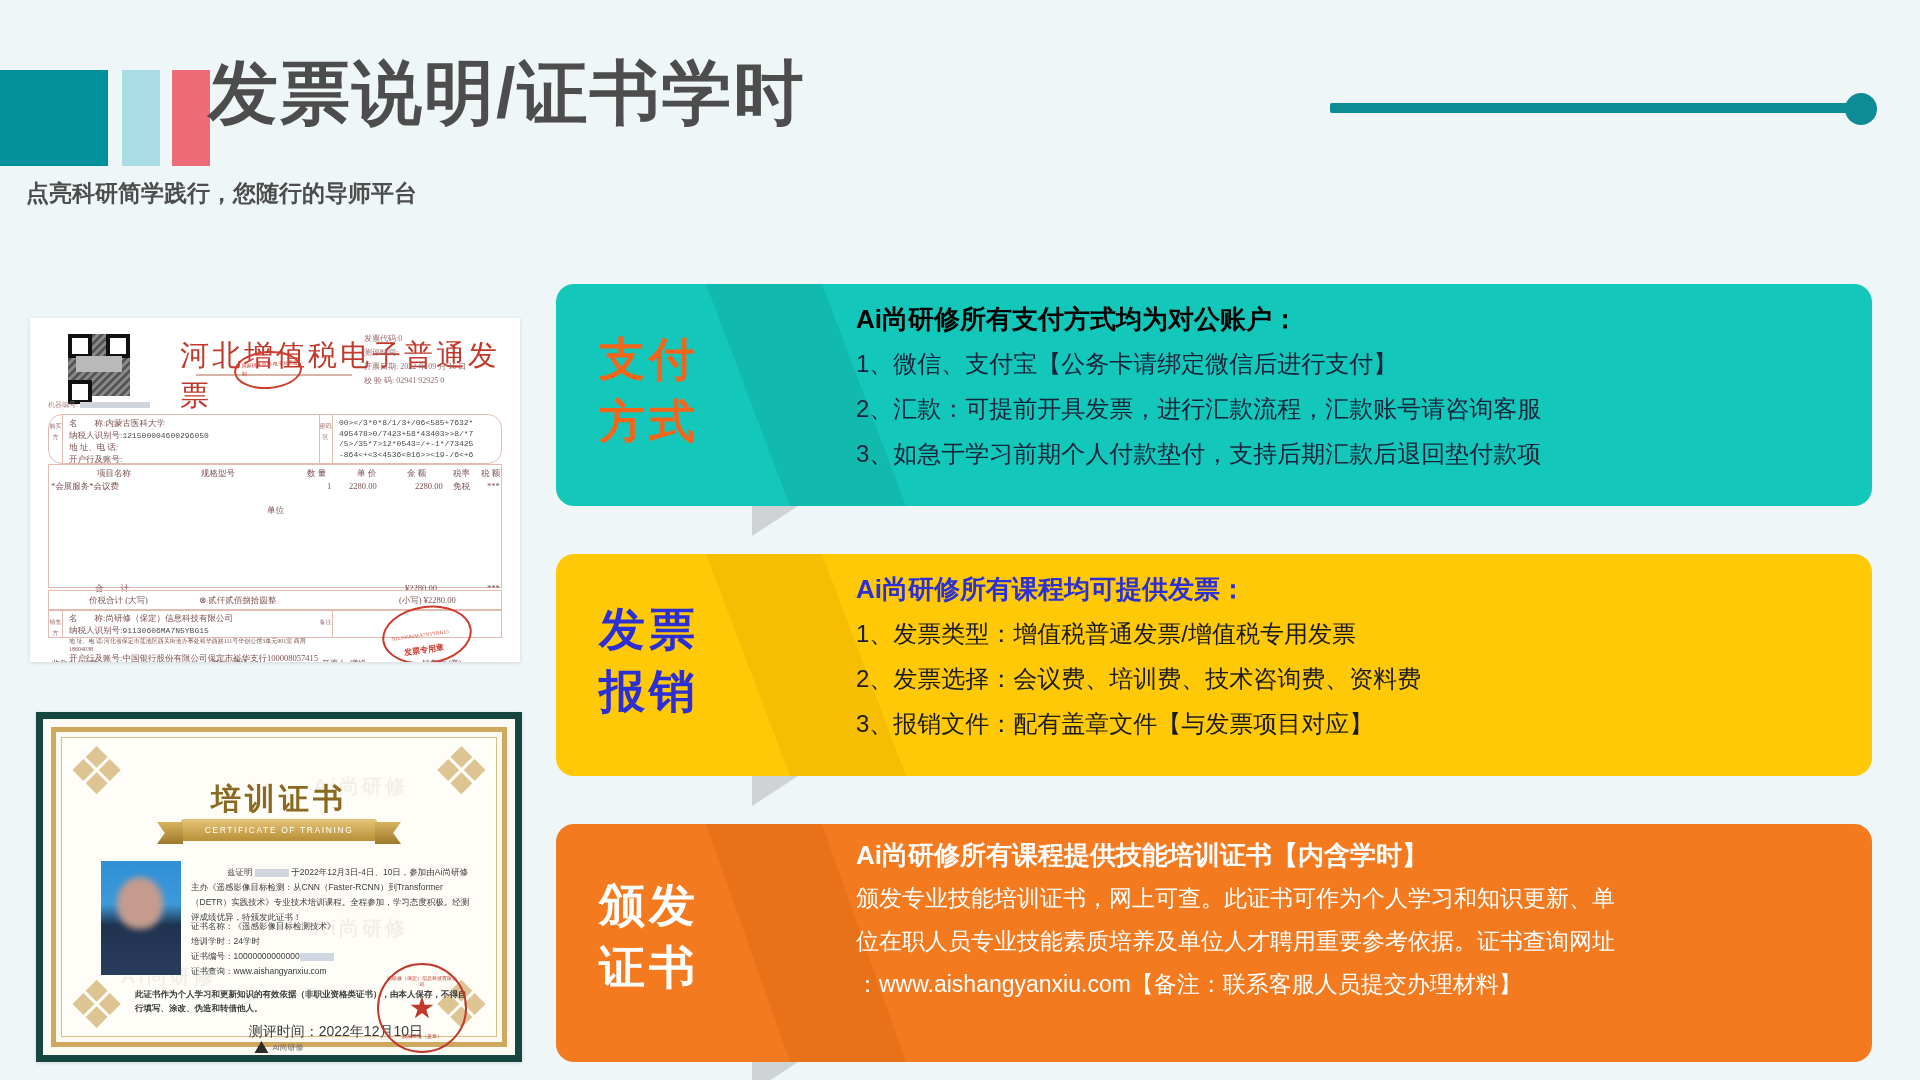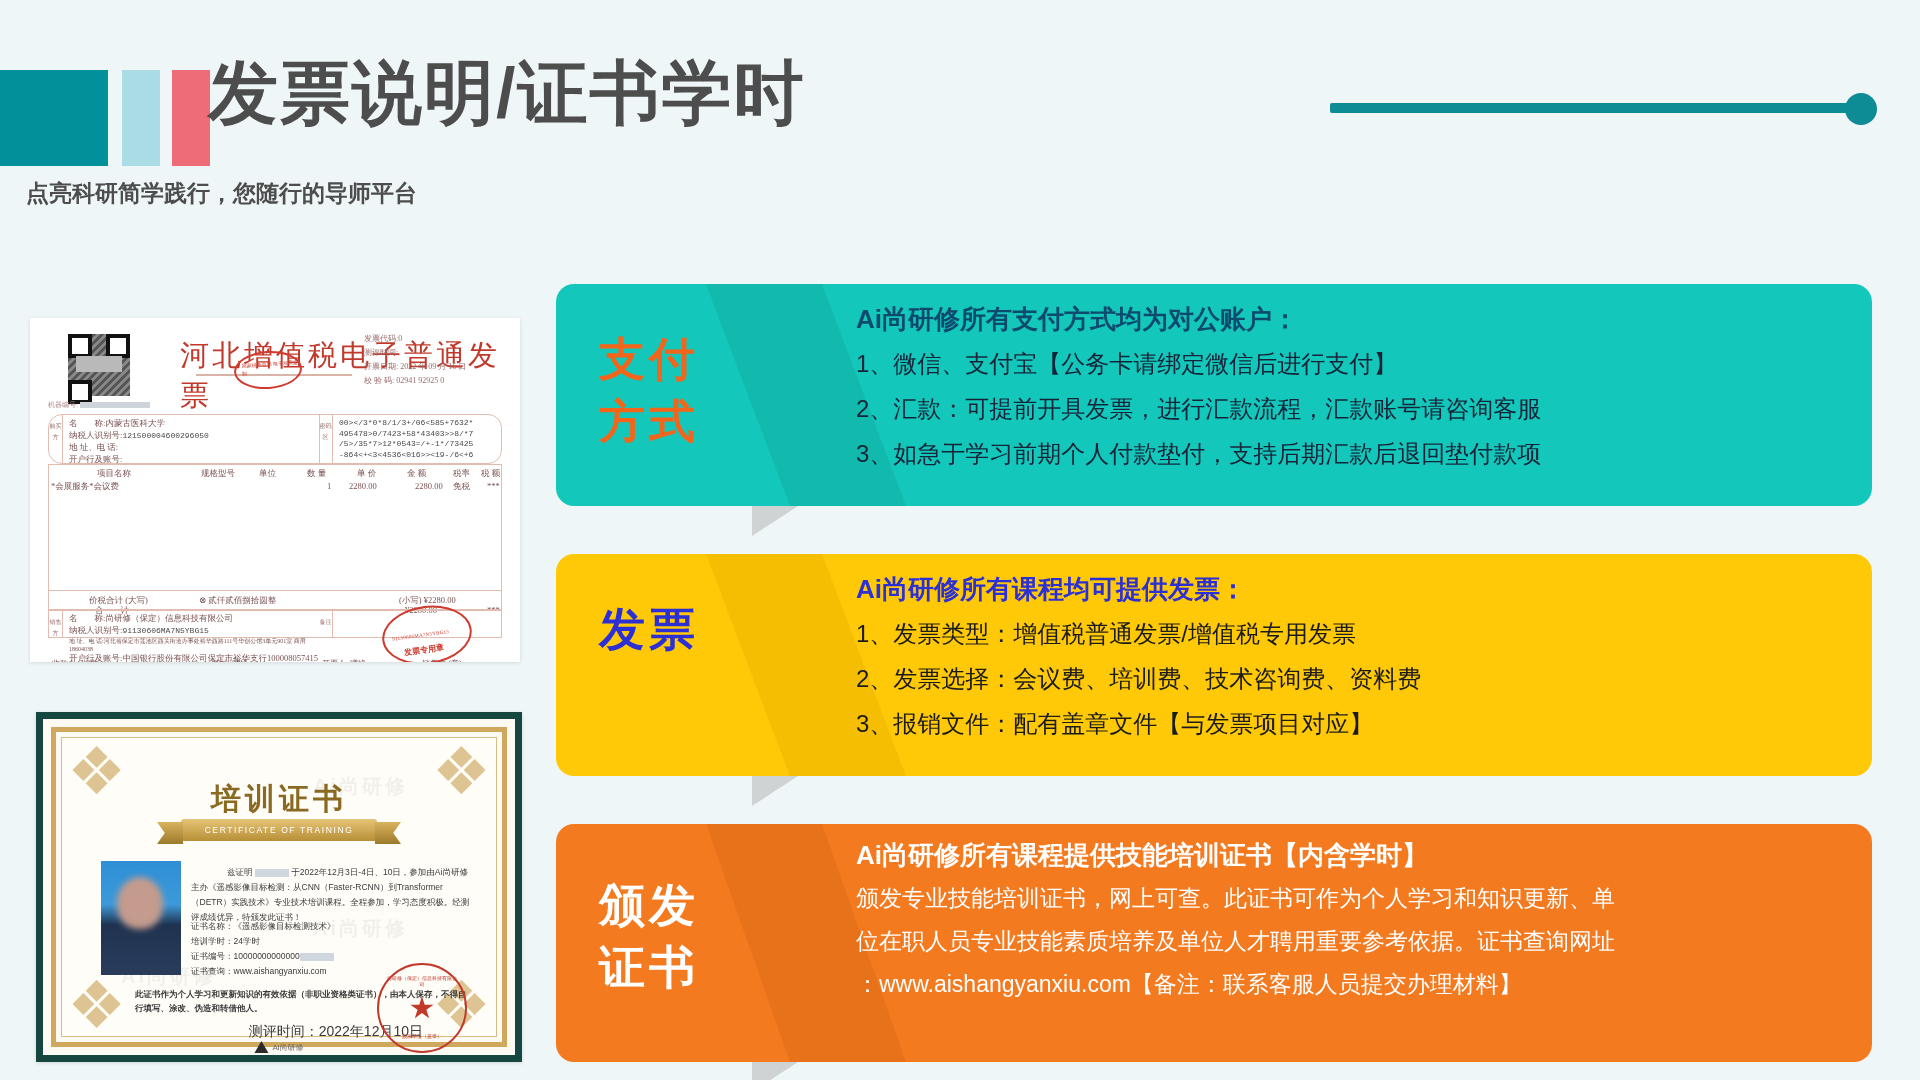--- a/index.html
+++ b/index.html
@@ -50,21 +50,21 @@
   .inv-rule{position:absolute;left:166px;top:56px;width:156px;height:2px;background:#d9b3a5;}
   .inv-oval{position:absolute;left:204px;top:33px;width:64px;height:34px;border:2px solid #cf3b2e;border-radius:50%;transform:rotate(-4deg);}
   .inv-oval span{position:absolute;left:6px;top:8px;font-size:5px;color:#cf3b2e;line-height:8px;}
   .inv-meta{position:absolute;left:334px;top:14px;font-size:8px;color:#9a6b6b;line-height:14px;}
   .inv-box{position:absolute;border:1px solid #e2bcb0;box-sizing:border-box;}
   .inv-buyer{left:18px;top:96px;width:454px;height:50px;border-radius:14px;}
   .inv-buyer-r{position:absolute;left:270px;top:0;width:0;height:50px;border-left:1px solid #e2bcb0;}
   .inv-vside{position:absolute;top:0;width:14px;height:100%;border-right:1px solid #e2bcb0;font-size:6px;color:#9a6b6b;text-align:center;line-height:11px;padding-top:6px;box-sizing:border-box;}
   .inv-txt{font-size:8.5px;color:#7a5050;}
   .inv-mono{font-family:"Liberation Mono","DejaVu Sans Mono",monospace;font-size:8px;color:#4a4a4a;line-height:10.5px;}
-  .inv-items{left:18px;top:146px;width:454px;height:146px;}
+  .inv-items{left:18px;top:146px;width:454px;height:124px;}
   .inv-tot{left:18px;top:272px;width:454px;height:20px;}
   .inv-seller{left:18px;top:292px;width:454px;height:28px;}
   .inv-foot{position:absolute;left:22px;top:340px;font-size:8px;color:#7a5050;}
   .inv-stamp{position:absolute;left:352px;top:288px;width:86px;height:54px;border:2px solid #cf3b2e;border-radius:50%;transform:rotate(-8deg);}
   .inv-stamp i{position:absolute;left:8px;top:24px;font-size:5px;font-style:normal;color:#cf3b2e;letter-spacing:.3px;}
   .inv-stamp b{position:absolute;left:18px;top:36px;font-size:8px;color:#cf3b2e;}
 
   #cert-img{
     position:absolute;left:36px;top:712px;width:486px;height:350px;
     background:#fdfaf3;border:7px solid #15463f;box-sizing:border-box;
@@ -115,21 +115,21 @@
     font-size:46px;font-weight:bold;line-height:62px;letter-spacing:4px;}
   .card .content{position:absolute;left:300px;top:0;right:26px;height:222px;padding-top:18px;box-sizing:border-box;}
   .card .head{font-size:26px;font-weight:bold;margin:0 0 4px 0;}
   .card .li{font-size:24px;line-height:45px;white-space:nowrap;}
 
   
   #card-payment{top:284px;}
   #card-payment .body{background:#14c7bb;}
   #card-payment .ribbon{background:#0fa89e;}
   #card-payment .label{color:#f4651a;}
-  #card-payment .head{color:#0c4a6e;}
+  #card-payment .head{color:#000000;}
   #card-payment .li{color:#16243a;}
 
   
   #card-invoice{top:554px;}
   #card-invoice .body{background:#ffc907;}
   #card-invoice .ribbon{background:#e8b200;}
   #card-invoice .label{color:#2b2fd4;}
   #card-invoice .head{color:#2b2fd4;}
   #card-invoice .li{color:#1b1b1b;}
 
@@ -191,21 +191,21 @@
       <div>495478&gt;0/7423+58*43403&gt;&gt;8/*7</div>
       <div>/5&gt;/35*7&gt;12*0543=/+-1*/73425</div>
       <div>-864&lt;+&lt;3&lt;4536&lt;016&gt;&gt;&lt;19-/6&lt;+6</div>
     </div>
   </div>
 
   <div class="inv-box inv-items">
     <div class="inv-txt" style="position:absolute;left:0;top:3px;width:100%;">
       <span style="position:absolute;left:48px;">项目名称</span>
       <span style="position:absolute;left:152px;">规格型号</span>
-      <span style="position:absolute;left:210px;">单位</span>
+      <span style="position:absolute;left:218px;margin-top:37px;">单位</span>
       <span style="position:absolute;left:258px;">数 量</span>
       <span style="position:absolute;left:308px;">单 价</span>
       <span style="position:absolute;left:358px;">金 额</span>
       <span style="position:absolute;left:404px;">税率</span>
       <span style="position:absolute;left:432px;">税 额</span>
     </div>
     <div class="inv-txt" style="position:absolute;left:0;top:16px;width:100%;">
       <span style="position:absolute;left:2px;">*会展服务*会议费</span>
       <span style="position:absolute;left:278px;">1</span>
       <span style="position:absolute;left:300px;">2280.00</span>
@@ -312,20 +312,21 @@
     <div class="li">3、如急于学习前期个人付款垫付，支持后期汇款后退回垫付款项</div>
   </div>
 </div>
 
 <div class="card" id="card-invoice">
   <div class="body"></div>
   <div class="ribbon"></div>
   <div class="nub"></div>
   <div class="label">
     <div>发票</div>
+    <div>报销</div>
   </div>
   <div class="content">
     <div class="head">Ai尚研修所有课程均可提供发票：</div>
     <div class="li">1、发票类型：增值税普通发票/增值税专用发票</div>
     <div class="li">2、发票选择：会议费、培训费、技术咨询费、资料费</div>
     <div class="li">3、报销文件：配有盖章文件【与发票项目对应】</div>
   </div>
 </div>
 
 <div class="card" id="card-certificate">

